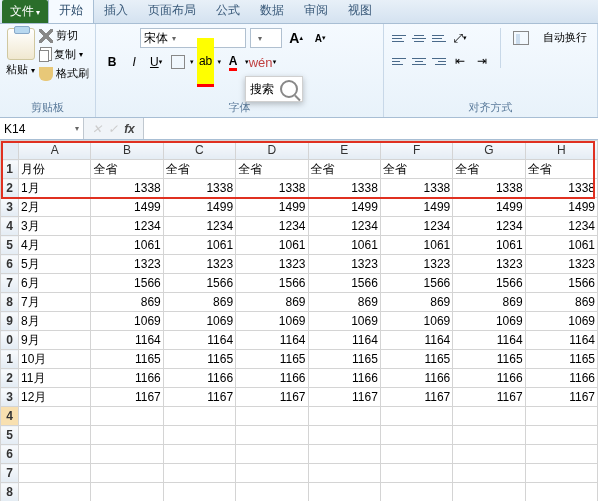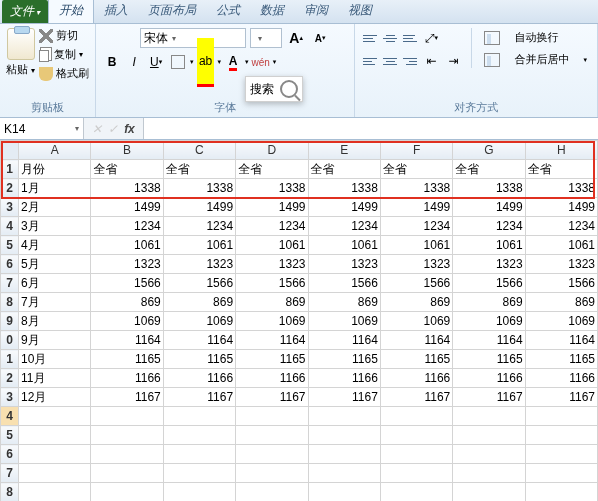--- a/index.html
+++ b/index.html
@@ -1,19 +1,19 @@
 <!DOCTYPE html>
 <html><head>
 <meta charset="utf-8">
 <style>
 * { margin: 0; padding: 0; box-sizing: border-box; }
 body { font-family: "Microsoft YaHei", SimSun, sans-serif; font-size: 12px; background: #fff; width: 598px; }
 
 .tabs { display: flex; background: linear-gradient(#e8f0f8,#d4e2f0); border-bottom: 1px solid #a8bed4; height: 24px; align-items: flex-end; }
-.tab { padding: 4px 10px; color: #3a5a7a; cursor: pointer; font-size: 12px; font-style: italic; }
+.tab { padding: 4px 10px; color: #3a5a7a; cursor: pointer; font-size: 12px; }
 .tab.file { background: #2a6e2a; color: #fff; border-radius: 2px 2px 0 0; padding: 3px 8px; margin-left: 2px; }
 .tab.file .arrow { font-size: 8px; margin-left: 2px; }
 .tab.active { background: #f5faff; border: 1px solid #a8bed4; border-bottom: none; border-radius: 2px 2px 0 0; color: #2a4a6a; }
 
 .ribbon { display: flex; background: linear-gradient(#f5faff,#e8f2fa); border-bottom: 1px solid #a8bed4; height: 94px; }
 .group { border-right: 1px solid #c8d8e8; padding: 4px 6px 2px 6px; display: flex; flex-direction: column; justify-content: space-between; }
 .group-body { display: flex; gap: 4px; flex: 1; }
 .group-label { text-align: center; color: #5a7a9a; font-size: 11px; padding-top: 2px; }
 
 .clip-left { display: flex; flex-direction: column; align-items: center; gap: 2px; }
@@ -137,21 +137,21 @@
         <span class="btn-sm" style="border:1px solid #888;width:14px;height:14px;margin:3px"></span>
             <span style="font-size:7px">▾</span>
         <span class="btn-sm">
               <span style="background:#ff0;border-bottom:3px solid red;padding:16px 2px">ab</span>
             </span>
             <span style="font-size:7px">▾</span>
         <span class="btn-sm">
               <span style="border-bottom:3px solid red;font-weight:bold">A</span>
             </span>
             <span style="font-size:7px">▾</span>
-        <span class="btn-sm" style="font-size:10px;color:#c04040">wén</span>
+        <span class="btn-sm" style="font-size:13px;color:#c04040">wén</span>
             <span style="font-size:7px">▾</span>
       </div>
     </div>
     <div class="group-label">字体</div>
   </div>
 
   <div class="group">
     <div class="group-body">
       <div class="align-body">
         <div class="align-row">
@@ -190,25 +190,20 @@
               </span>
           <span class="btn-sm">⇤</span>
           <span class="btn-sm">⇥</span>
         </div>
       </div>
       <div class="vline"></div>
       <div class="align-body">
         <div class="wrap-btn">
               <span class="wrap-icon"></span>
               <span>自动换行</span>
-            </div>
-        <div class="wrap-btn">
-              <span class="wrap-icon"></span>
-              <span>合并后居中</span> 
-              <span style="font-size:7px">▾</span>
             </div>
       </div>
     </div>
     <div class="group-label">对齐方式</div>
   </div>
 </div>
 
 <div class="search-overlay">
   <span>搜索</span>
   <span class="mag"></span>

